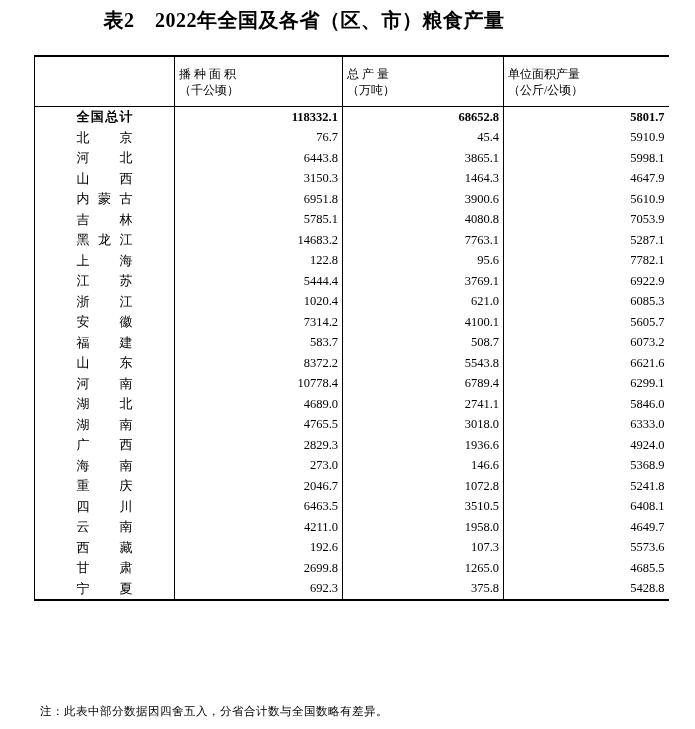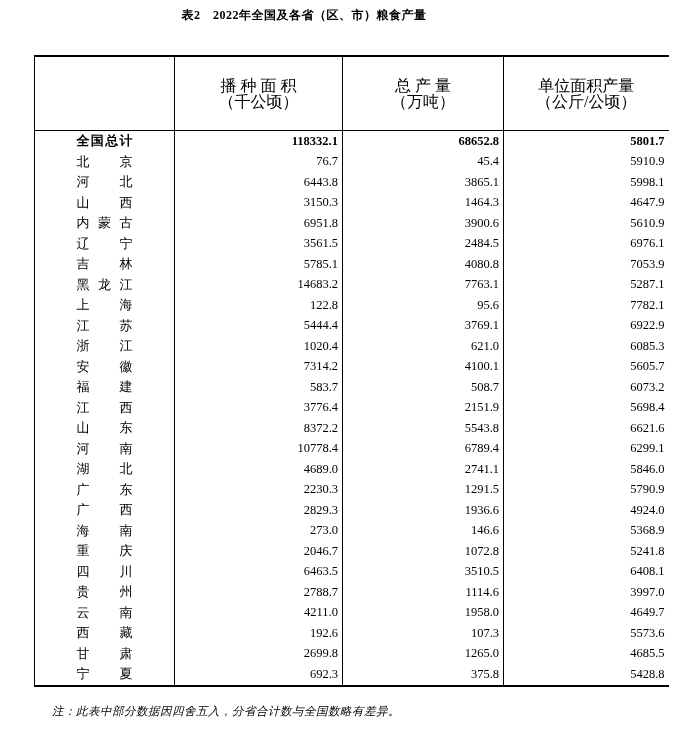--- a/index.html
+++ b/index.html
@@ -4,59 +4,59 @@
 <style>
   html,body { margin:0; padding:0; }
   body {
     width:695px; height:729px;
     background:#ffffff; color:#000;
     font-family:"Liberation Serif","DejaVu Serif",serif;
     position:relative; overflow:hidden;
   }
   .page-title {
     position:absolute; top:7px; left:0; width:608px;
-    text-align:center; font-weight:bold; font-size:12px;
+    text-align:center; font-weight:bold; font-size:20px;
     letter-spacing:0.5px;
     font-family:"Liberation Serif","DejaVu Serif",serif;
   }
   table.grain {
     position:absolute; left:34px; top:55px; width:634px;
     border-collapse:collapse; table-layout:fixed;
     border-top:2px solid #000;
     border-bottom:2px solid #000;
     border-left:1px solid #000;
   }
   col.c-name  { width:140px; }
   col.c-area  { width:168px; }
   col.c-out   { width:161px; }
   col.c-yield { width:165px; }
   .grain th {
-    height:41px; padding:16px; vertical-align:middle;
-    font-weight:normal; font-size:16px; line-height:16px;
-    text-align:center;
+    height:41px; padding:4px; vertical-align:middle;
+    font-weight:normal; font-size:12px; line-height:16px;
+    text-align:left;
     border-bottom:1px solid #000;
   }
   .grain th:not(:last-child), .grain td:not(:last-child) {
     border-right:1px solid #000;
   }
   .grain td {
     height:19.5px; padding:0; font-size:12.5px; line-height:19.5px;
     white-space:nowrap;
   }
   .grain td.num { text-align:right; padding-right:4px; }
   .grain td.name { text-align:center; }
   .jname {
     display:inline-block; width:56px; font-size:13px;
     text-align:justify; text-align-last:justify;
     -moz-text-align-last:justify;
   }
   tr.total td { font-weight:bold;margin-top:21px; }
   .note {
     position:absolute; top:704px; left:40px;
-    font-size:11.5px; font-style:italic; letter-spacing:0.5px;margin-left:12px;
+    font-size:11.5px; letter-spacing:0.5px;
   }
 </style>
 </head>
 <body>
 
 <div class="page-title">表2　2022年全国及各省（区、市）粮食产量</div>
 
 <table class="grain">
   <colgroup>
     <col class="c-name">
@@ -106,26 +106,20 @@
         <td class="num">1464.3</td>
         <td class="num">4647.9</td>
       </tr>
       <tr>
         <td class="name"><span class="jname">内蒙古</span></td>
         <td class="num">6951.8</td>
         <td class="num">3900.6</td>
         <td class="num">5610.9</td>
       </tr>
       <tr>
-        <td class="name"><span class="jname">辽宁</span></td>
-        <td class="num">3561.5</td>
-        <td class="num">2484.5</td>
-        <td class="num">6976.1</td>
-      </tr>
-      <tr>
         <td class="name"><span class="jname">吉林</span></td>
         <td class="num">5785.1</td>
         <td class="num">4080.8</td>
         <td class="num">7053.9</td>
       </tr>
       <tr>
         <td class="name"><span class="jname">黑龙江</span></td>
         <td class="num">14683.2</td>
         <td class="num">7763.1</td>
         <td class="num">5287.1</td>
@@ -154,48 +148,42 @@
         <td class="num">4100.1</td>
         <td class="num">5605.7</td>
       </tr>
       <tr>
         <td class="name"><span class="jname">福建</span></td>
         <td class="num">583.7</td>
         <td class="num">508.7</td>
         <td class="num">6073.2</td>
       </tr>
       <tr>
-        <td class="name"><span class="jname">江西</span></td>
-        <td class="num">3776.4</td>
-        <td class="num">2151.9</td>
-        <td class="num">5698.4</td>
-      </tr>
-      <tr>
         <td class="name"><span class="jname">山东</span></td>
         <td class="num">8372.2</td>
         <td class="num">5543.8</td>
         <td class="num">6621.6</td>
       </tr>
       <tr>
         <td class="name"><span class="jname">河南</span></td>
         <td class="num">10778.4</td>
         <td class="num">6789.4</td>
         <td class="num">6299.1</td>
       </tr>
       <tr>
         <td class="name"><span class="jname">湖北</span></td>
         <td class="num">4689.0</td>
         <td class="num">2741.1</td>
         <td class="num">5846.0</td>
       </tr>
       <tr>
-        <td class="name"><span class="jname">广东</span></td>
-        <td class="num">2230.3</td>
-        <td class="num">1291.5</td>
-        <td class="num">5790.9</td>
+        <td class="name"><span class="jname">湖南</span></td>
+        <td class="num">4765.5</td>
+        <td class="num">3018.0</td>
+        <td class="num">6333.0</td>
       </tr>
       <tr>
         <td class="name"><span class="jname">广西</span></td>
         <td class="num">2829.3</td>
         <td class="num">1936.6</td>
         <td class="num">4924.0</td>
       </tr>
       <tr>
         <td class="name"><span class="jname">海南</span></td>
         <td class="num">273.0</td>
@@ -208,26 +196,20 @@
         <td class="num">1072.8</td>
         <td class="num">5241.8</td>
       </tr>
       <tr>
         <td class="name"><span class="jname">四川</span></td>
         <td class="num">6463.5</td>
         <td class="num">3510.5</td>
         <td class="num">6408.1</td>
       </tr>
       <tr>
-        <td class="name"><span class="jname">贵州</span></td>
-        <td class="num">2788.7</td>
-        <td class="num">1114.6</td>
-        <td class="num">3997.0</td>
-      </tr>
-      <tr>
         <td class="name"><span class="jname">云南</span></td>
         <td class="num">4211.0</td>
         <td class="num">1958.0</td>
         <td class="num">4649.7</td>
       </tr>
       <tr>
         <td class="name"><span class="jname">西藏</span></td>
         <td class="num">192.6</td>
         <td class="num">107.3</td>
         <td class="num">5573.6</td>

